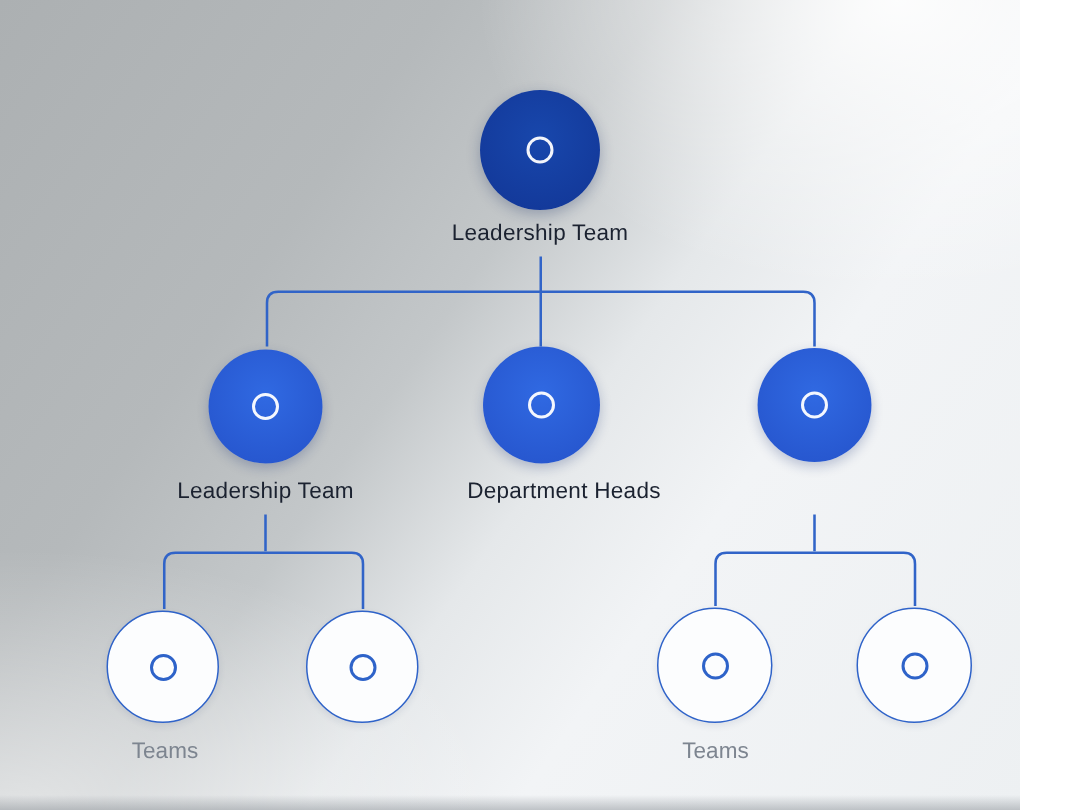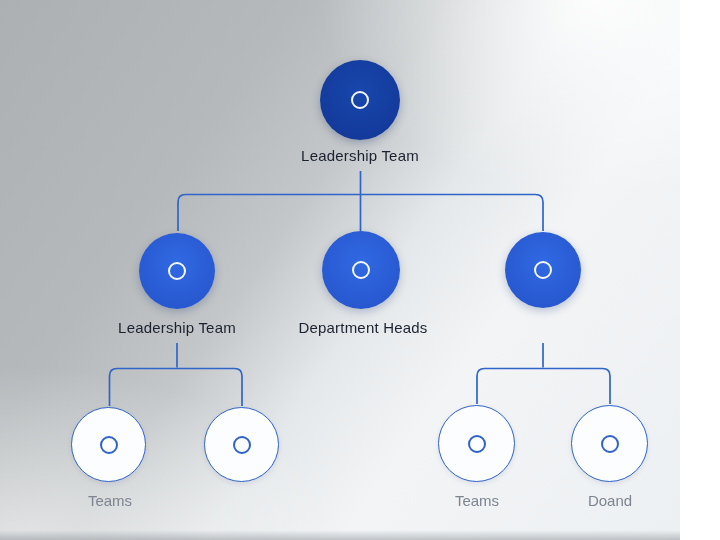--- a/index.html
+++ b/index.html
@@ -67,21 +67,21 @@
   <div class="lbl lbl-dark" style="left:275px; top:147px;">Leadership Team</div>
 
   <div class="node-circle fill-l2" style="left:139px; top:233px; width:76px; height:76px;">
     <span class="ring-white"></span>
   </div>
   <div class="lbl lbl-dark" style="left:92px; top:319px;">Leadership Team</div>
 
   <div class="node-circle fill-l2" style="left:322px; top:231px; width:78px; height:78px;">
     <span class="ring-white"></span>
   </div>
-  <div class="lbl lbl-dark" style="left:278px; top:319px;text-align:center;">Department Heads</div>
+  <div class="lbl lbl-dark" style="left:291px; top:319px;text-align:center;">Department Heads</div>
 
   <div class="node-circle fill-l2" style="left:505px; top:232px; width:76px; height:76px;">
     <span class="ring-white"></span>
   </div>
 
   <div class="node-circle fill-leaf" style="left:71px; top:407px; width:73px; height:73px;">
     <span class="ring-blue"></span>
   </div>
   <div class="lbl lbl-gray" style="left:25px; top:492px;">Teams</div>
 
@@ -90,16 +90,15 @@
   </div>
 
   <div class="node-circle fill-leaf" style="left:438px; top:405px; width:75px; height:75px;">
     <span class="ring-blue"></span>
   </div>
   <div class="lbl lbl-gray" style="left:392px; top:492px;">Teams</div>
 
   <div class="node-circle fill-leaf" style="left:571px; top:405px; width:75px; height:75px;">
     <span class="ring-blue"></span>
   </div>
-  <div class="lbl lbl-gray" style="left:525px; top:492px;">Doand</div>
 
   <div class="bottom-shade"></div>
 </div>
 
 </body></html>

